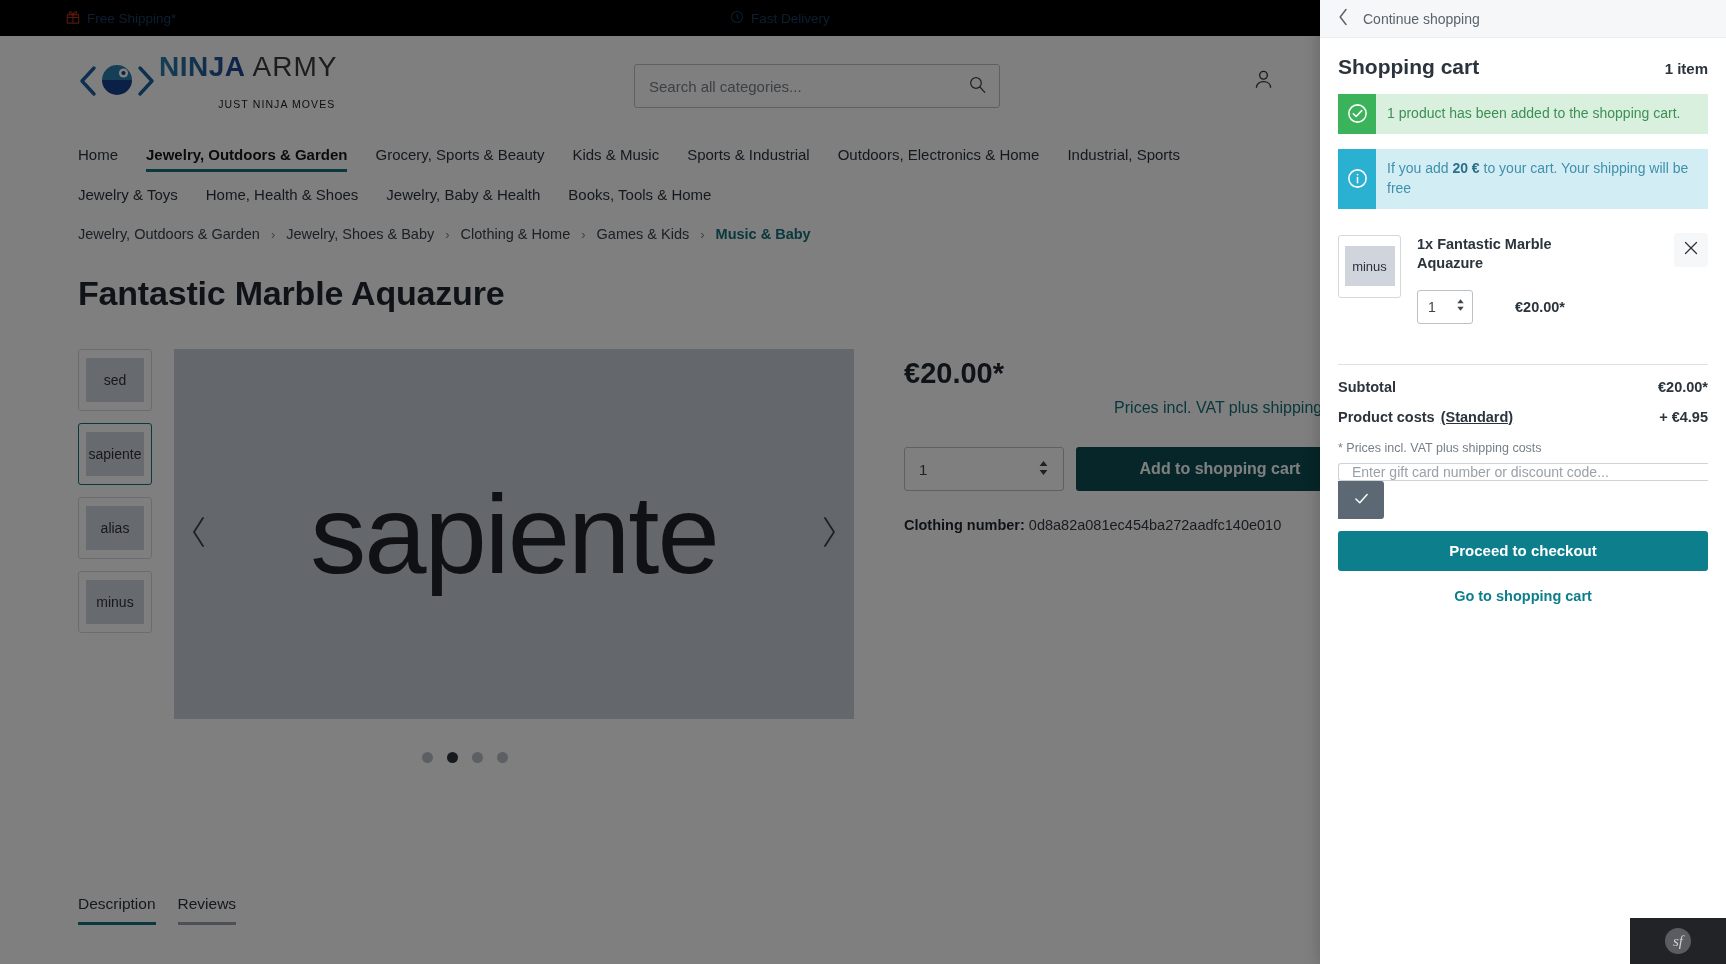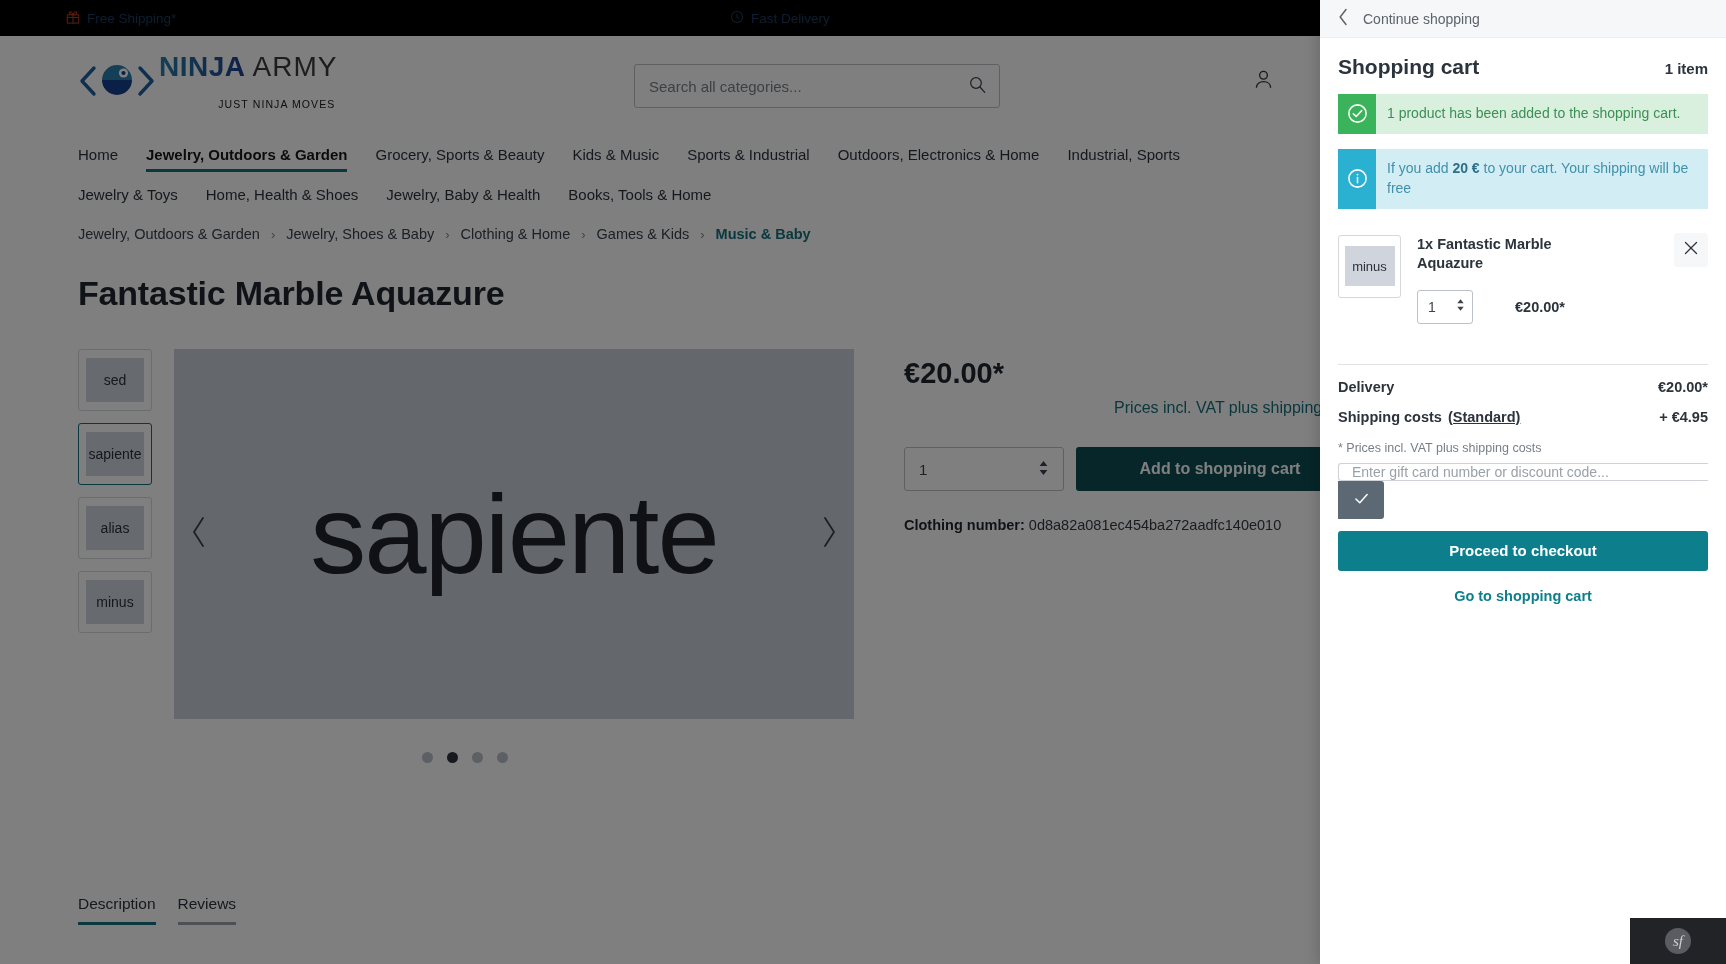--- a/index.html
+++ b/index.html
@@ -520,27 +520,27 @@
               <line x1="13.5" y1="2.5" x2="2.5" y2="13.5" stroke-linecap="round"></line>
             </svg>
           </span>
         </button>
       </div>
 
       <div class="cart-rule"></div>
 
       <div class="sum-row">
         <span class="lbl">
-            <span>Delivery</span>
+            <span>Subtotal</span>
           </span>
         <span>€20.00*</span>
       </div>
       <div class="sum-row">
         <span class="lbl">
-          <span>Shipping costs</span>
+          <span>Product costs</span>
           <span class="sum-link">(Standard)</span>
         </span>
         <span>+ €4.95</span>
       </div>
 
       <div class="vat-note">* Prices incl. VAT plus shipping costs</div>
 
       <div class="code-row">
         <input type="text" placeholder="Enter gift card number or discount code..." style="">
         <button class="code-btn">

